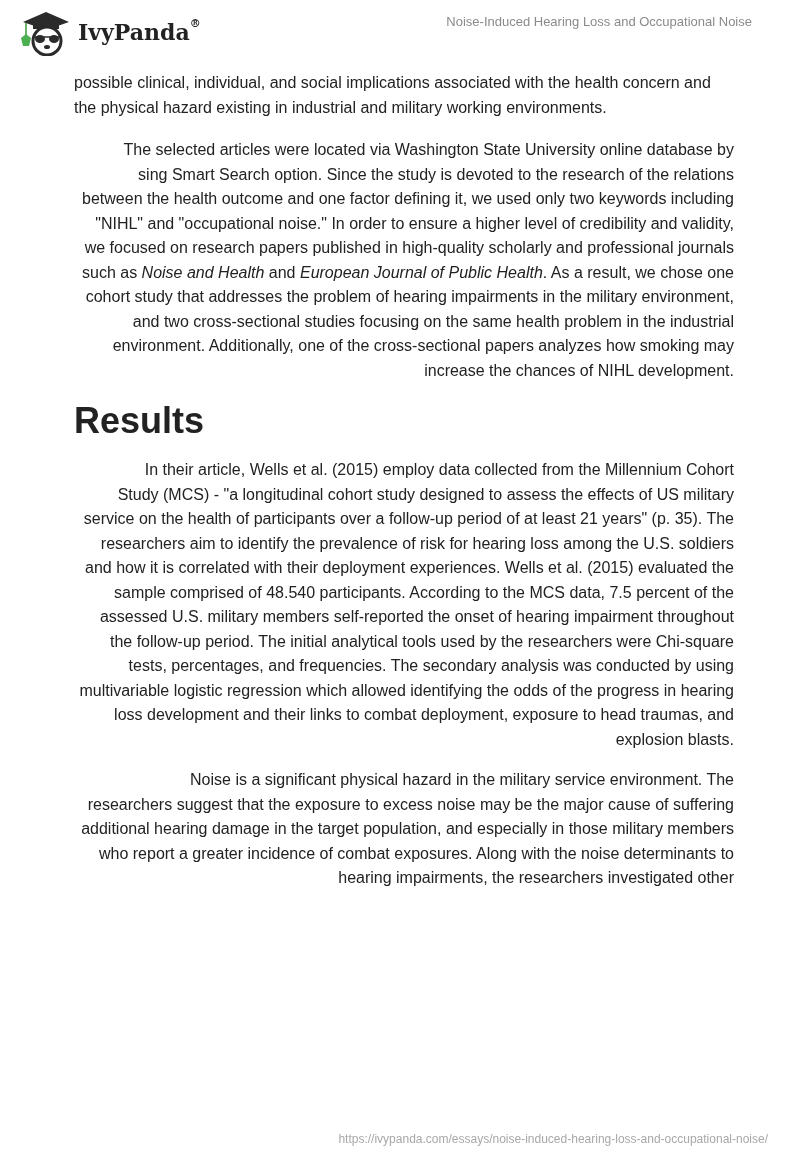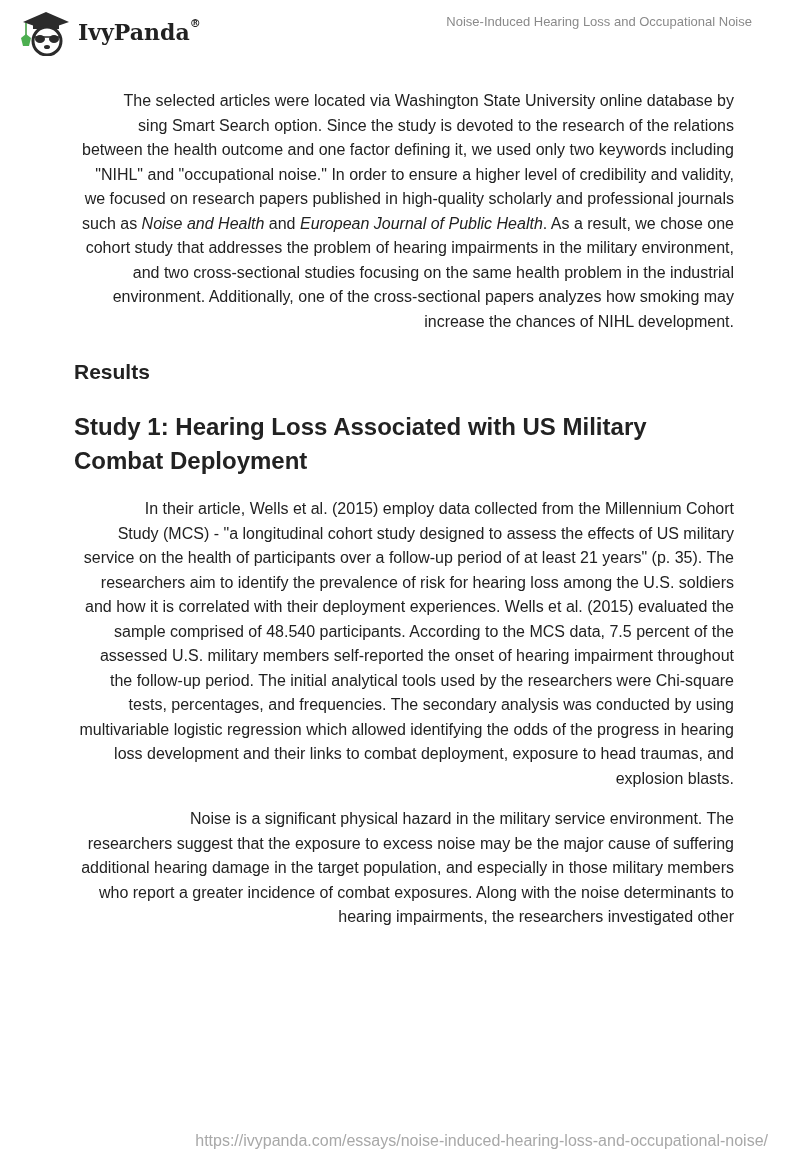--- a/index.html
+++ b/index.html
@@ -9,23 +9,23 @@
     .logo { position: absolute; left: 18px; top: 8px; display: flex; align-items: center; }
     .logo svg { display: block; }
     .logo-text { font-family: "DejaVu Serif", serif; font-weight: bold; font-size: 22px;
       color: #222; margin-left: 6px; letter-spacing: 0px; }
     .logo-text sup { font-size: 11px; vertical-align: top; position: relative; top: -2px; }
     .doc-title { position: absolute; right: 32px; top: 14px; font-size: 13px; color: #8a8a8a; }
     .content { position: absolute; left: 74px; top: 71px; width: 660px; }
     p { margin: 0; font-size: 16px; line-height: 24.5px; }
     p.indent { text-indent: 28px; text-align: right; }
     h2 { font-size: 24px; font-weight: bold; margin: 0; line-height: 30px; color: #222; }
-    h1 { font-size: 21px; font-weight: bold; margin: 0; line-height: 36px; color: #222; }
+    h1 { font-size: 36px; font-weight: bold; margin: 0; line-height: 36px; color: #222; }
     h3 { font-size: 24px; font-weight: bold; margin: 0; line-height: 34px; color: #222; }
-    .footer-url { position: absolute; right: 32px; top: 1132px; font-size: 16px; color: #a8a8a8; }
+    .footer-url { position: absolute; right: 32px; top: 1132px; font-size: 12px; color: #a8a8a8; }
   </style>
 </head>
 <body>
 
 <div class="header">
   <div class="logo">
     <svg width="54" height="48" viewBox="0 0 54 48">
       <polygon points="5,14 28,4 51,14 28,22" fill="#2b2b2b"></polygon>
       <rect x="15" y="15" width="26" height="6" fill="#2b2b2b"></rect>
       <line x1="8" y1="15" x2="8" y2="30" stroke="#3a9a3a" stroke-width="1.5"></line>
@@ -35,26 +35,26 @@
       <ellipse cx="36" cy="31" rx="5" ry="4" fill="#2b2b2b"></ellipse>
       <line x1="17" y1="29" x2="41" y2="29" stroke="#2b2b2b" stroke-width="1.5"></line>
       <ellipse cx="29" cy="39" rx="3" ry="2" fill="#2b2b2b"></ellipse>
     </svg>
     <span class="logo-text"><span>IvyPanda</span><sup>®</sup></span>
   </div>
   <div class="doc-title">Noise-Induced Hearing Loss and Occupational Noise</div>
 </div>
 
 <div class="content">
+  <p>possible clinical, individual, and social implications associated with the health concern and the physical hazard existing in industrial and military working environments.</p>
 
 
   <p class="indent" style="margin-top:18px;"><span>The selected articles were located via Washington State University online database by sing Smart Search option. Since the study is devoted to the research of the relations between the health outcome and one factor defining it, we used only two keywords including "NIHL" and "occupational noise." In order to ensure a higher level of credibility and validity, we focused on research papers published in high-quality scholarly and professional journals such as </span><em>Noise and Health</em><span> and </span><em>European Journal of Public Health</em><span>. As a result, we chose one cohort study that addresses the problem of hearing impairments in the military environment, and two cross-sectional studies focusing on the same health problem in the industrial environment. Additionally, one of the cross-sectional papers analyzes how smoking may increase the chances of NIHL development.</span></p>
 
   <h1 style="margin-top:20px;">Results</h1>
 
-  <h3 style="margin-top:20px;">Study 1: Hearing Loss Associated with US Military Combat Deployment</h3>
 
   <p class="indent" style="margin-top:19px;">In their article, Wells et al. (2015) employ data collected from the Millennium Cohort Study (MCS) - "a longitudinal cohort study designed to assess the effects of US military service on the health of participants over a follow-up period of at least 21 years" (p. 35). The researchers aim to identify the prevalence of risk for hearing loss among the U.S. soldiers and how it is correlated with their deployment experiences. Wells et al. (2015) evaluated the sample comprised of 48.540 participants. According to the MCS data, 7.5 percent of the assessed U.S. military members self-reported the onset of hearing impairment throughout the follow-up period. The initial analytical tools used by the researchers were Chi-square tests, percentages, and frequencies. The secondary analysis was conducted by using multivariable logistic regression which allowed identifying the odds of the progress in hearing loss development and their links to combat deployment, exposure to head traumas, and explosion blasts.</p>
 
   <p class="indent" style="margin-top:16px;">Noise is a significant physical hazard in the military service environment. The researchers suggest that the exposure to excess noise may be the major cause of suffering additional hearing damage in the target population, and especially in those military members who report a greater incidence of combat exposures. Along with the noise determinants to hearing impairments, the researchers investigated other</p>
 </div>
 
 <div class="footer-url">https://ivypanda.com/essays/noise-induced-hearing-loss-and-occupational-noise/</div>
 
 </body></html>

